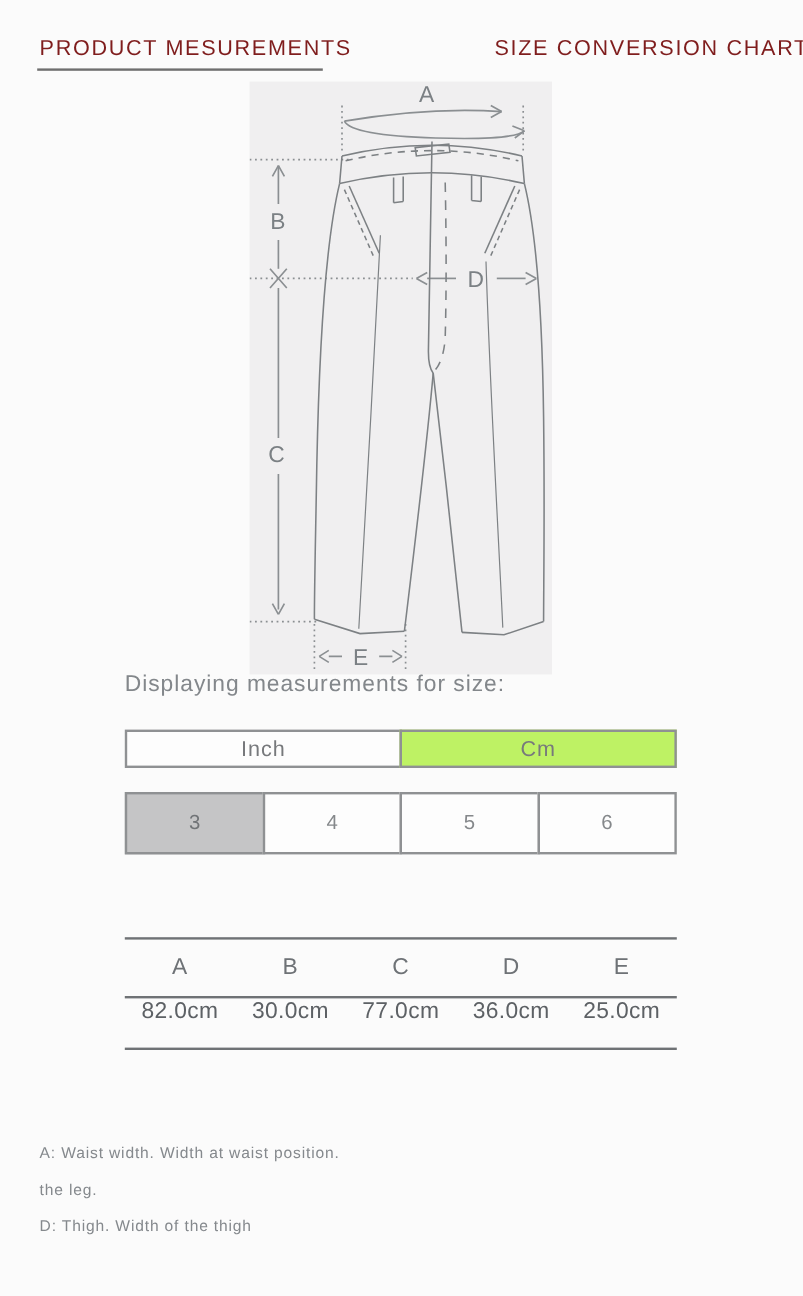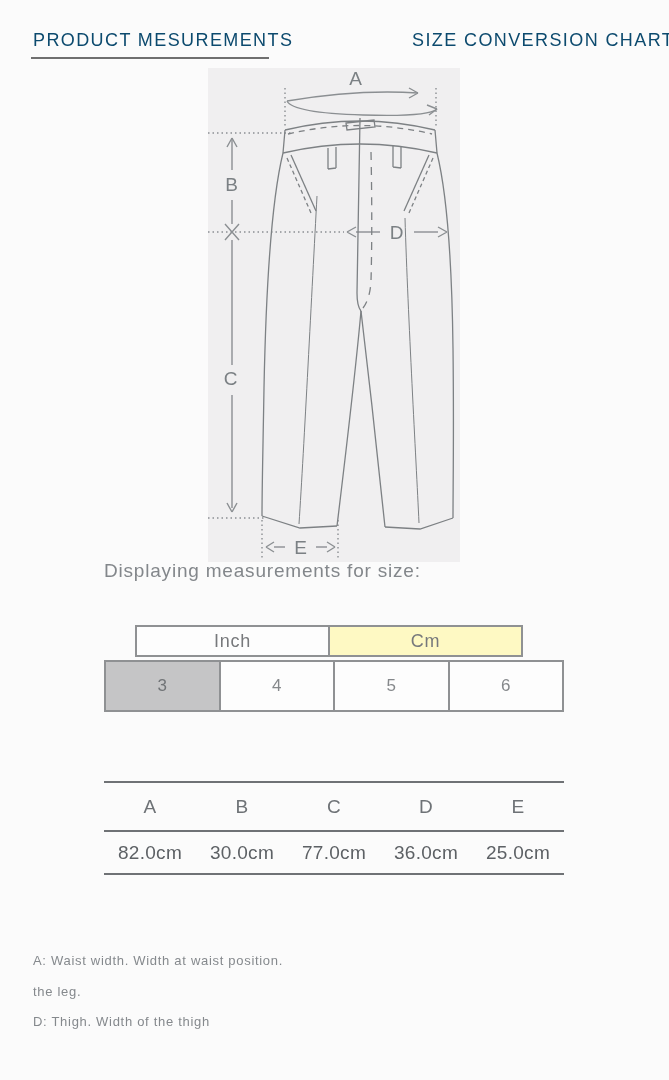--- a/index.html
+++ b/index.html
@@ -6,66 +6,66 @@
   body{
     width:669px;height:1080px;overflow:hidden;position:relative;
     background:#fbfbfb;
     font-family:"Liberation Sans", sans-serif;
     -webkit-font-smoothing:antialiased;
   }
   .page{position:absolute;inset:0;}
 
   
   .tab{position:absolute;top:30px;font-size:18px;font-weight:300;
-       letter-spacing:1.4px;color:#0c4a6e;cursor:pointer;white-space:nowrap;}
+       letter-spacing:1.4px;color:#7f1d1d;cursor:pointer;white-space:nowrap;}
   .tab.tab-left{left:33px;}
   .tab.tab-right{left:412px;}
   .tab-underline{position:absolute;left:31px;top:57px;width:238px;height:2px;
        background:#6f6f6f;}
 
   
   .diagram{position:absolute;left:208px;top:68px;width:252px;height:494px;
        background:#f0eff0;}
   .diagram svg{display:block;}
   .diagram text{font-family:"Liberation Sans", sans-serif;font-size:19px;
        font-weight:300;fill:#7b8084;letter-spacing:1px;}
 
   
   .prompt{position:absolute;left:104px;top:560px;font-size:19px;font-weight:300;
        letter-spacing:0.8px;color:#83878b;}
 
   
-  .unit-row{position:absolute;left:104px;top:625px;width:388px;height:32px;
-       display:flex;margin-left:31px;}
+  .unit-row{position:absolute;left:104px;top:608px;width:460px;height:32px;
+       display:flex;}
   .unit-row .cell{flex:1;border:2px solid #8f9193;margin-left:-2px;
        display:flex;align-items:center;justify-content:center;
        font-size:18px;font-weight:300;letter-spacing:0.8px;color:#77797c;
        background:#fdfdfd;cursor:pointer;}
   .unit-row .cell:first-child{margin-left:0;}
-  .unit-row .cell.selected{background:#fef9c3;}
+  .unit-row .cell.selected{background:#bef264;}
 
   
   .size-row{position:absolute;left:104px;top:660px;width:460px;height:52px;
        display:flex;}
   .size-row .cell{flex:1;border:2px solid #8f9193;margin-left:-2px;
        display:flex;align-items:center;justify-content:center;
        font-size:17px;font-weight:300;color:#85888b;background:#fdfdfd;
        cursor:pointer;}
   .size-row .cell:first-child{margin-left:0;}
   .size-row .cell.selected{background:#c5c5c6;color:#717477;}
 
   
   .meas-table{position:absolute;left:104px;top:781px;width:460px;
        border-top:2px solid #6f7275;border-bottom:2px solid #6f7275;}
   .mrow{display:flex;}
   .mrow .mcell{flex:1;text-align:center;font-weight:300;}
   .mrow.header{height:47px;border-bottom:2px solid #6f7275;
        align-items:center;}
   .mrow.header .mcell{font-size:19px;color:#6e7276;letter-spacing:0.5px;}
-  .mrow.values{height:41px;align-items:center;}
+  .mrow.values{height:41px;}
   .mrow.values .mcell{font-size:19px;color:#5d6165;letter-spacing:0.3px;}
 
   
   .descs{position:absolute;left:33px;top:946px;width:615px;}
   .desc-line{font-size:13px;font-weight:300;letter-spacing:0.7px;
        color:#85898d;line-height:30.5px;white-space:nowrap;}
 </style>
 </head>
 <body>
 

